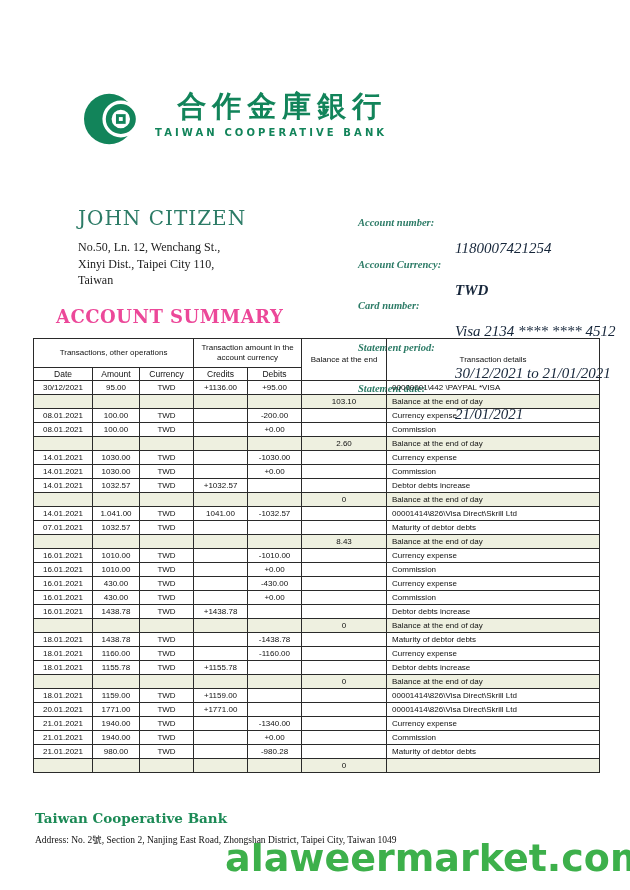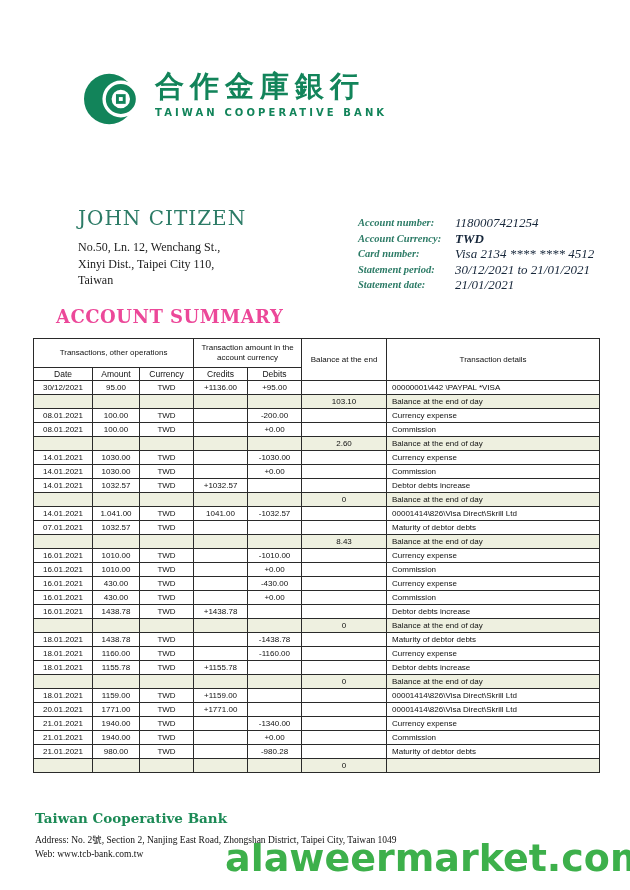--- a/index.html
+++ b/index.html
@@ -2,38 +2,38 @@
 <html><head>
 <meta charset="utf-8">
 <style>
   :root{ --green:#12845a; --name-green:#2c7b66; --wm-green:#3db04b; --shade:#eef0e0; }
   *{box-sizing:border-box;}
   body{margin:0;background:#888;}
   .page{position:relative;width:630px;height:890px;background:#ffffff;overflow:hidden;
         font-family:"Liberation Serif",serif;color:#1a1a1a;margin:0 auto;}
 
   
-  .logo{position:absolute;left:84px;top:68px;display:flex;align-items:flex-start;}
+  .logo{position:absolute;left:84px;top:88px;display:flex;align-items:flex-start;text-align:right;}
   .logo-icon{width:62px;height:62px;flex:0 0 auto;}
   .logo-text{margin-left:9px;}
   .logo-cn{font-family:"DejaVu Serif",serif;font-size:29px;line-height:36px;
            color:var(--green);letter-spacing:6px;font-weight:bold;white-space:nowrap;}
   .logo-en{margin-top:3px;font-family:"DejaVu Sans",sans-serif;font-size:10px;font-weight:bold;
            color:var(--green);letter-spacing:3.1px;white-space:nowrap;}
 
   
   .customer{position:absolute;left:78px;top:206px;}
   .customer-name{font-family:"DejaVu Serif",serif;font-size:20px;font-weight:normal;
                  color:var(--name-green);letter-spacing:1px;}
   .customer-address{margin-top:9px;font-size:12px;line-height:16.5px;color:#1c1c1c;}
 
   .account-info{position:absolute;left:358px;top:215px;}
   .ai-row{display:flex;line-height:15.5px;font-style:italic;}
   .ai-label{width:97px;color:var(--name-green);font-weight:bold;font-size:10.5px;}
-  .ai-value{color:#16263a;font-size:13px;}
+  .ai-value{color:#16263a;font-size:15px;margin-top:26px;}
   .ai-value.bold{font-weight:bold;}
 
   
   .title{position:absolute;left:56px;top:306px;font-family:"DejaVu Serif",serif;
          font-size:18px;font-weight:bold;color:#ec4899;letter-spacing:.5px;}
 
   
   .tbl{position:absolute;left:33px;top:338px;width:566px;border-collapse:collapse;
        table-layout:fixed;font-family:"Liberation Sans",sans-serif;font-size:8px;color:#111;}
   .tbl th,.tbl td{border:1px solid #2a2a2a;padding:1px 2px;text-align:center;
@@ -386,17 +386,16 @@
         </tr>
       </tbody>
   </table>
 
   <div class="watermark">alaweermarket.com</div>
 
   <div class="footer">
     <div class="footer-bank">Taiwan Cooperative Bank</div>
     <div class="footer-lines">
       <div>Address: No. 2號, Section 2, Nanjing East Road, Zhongshan District, Taipei City, Taiwan 1049</div>
-      <div>Web: www.tcb-bank.com.tw</div>
     </div>
   </div>
 
 </div>
 
 </body></html>

